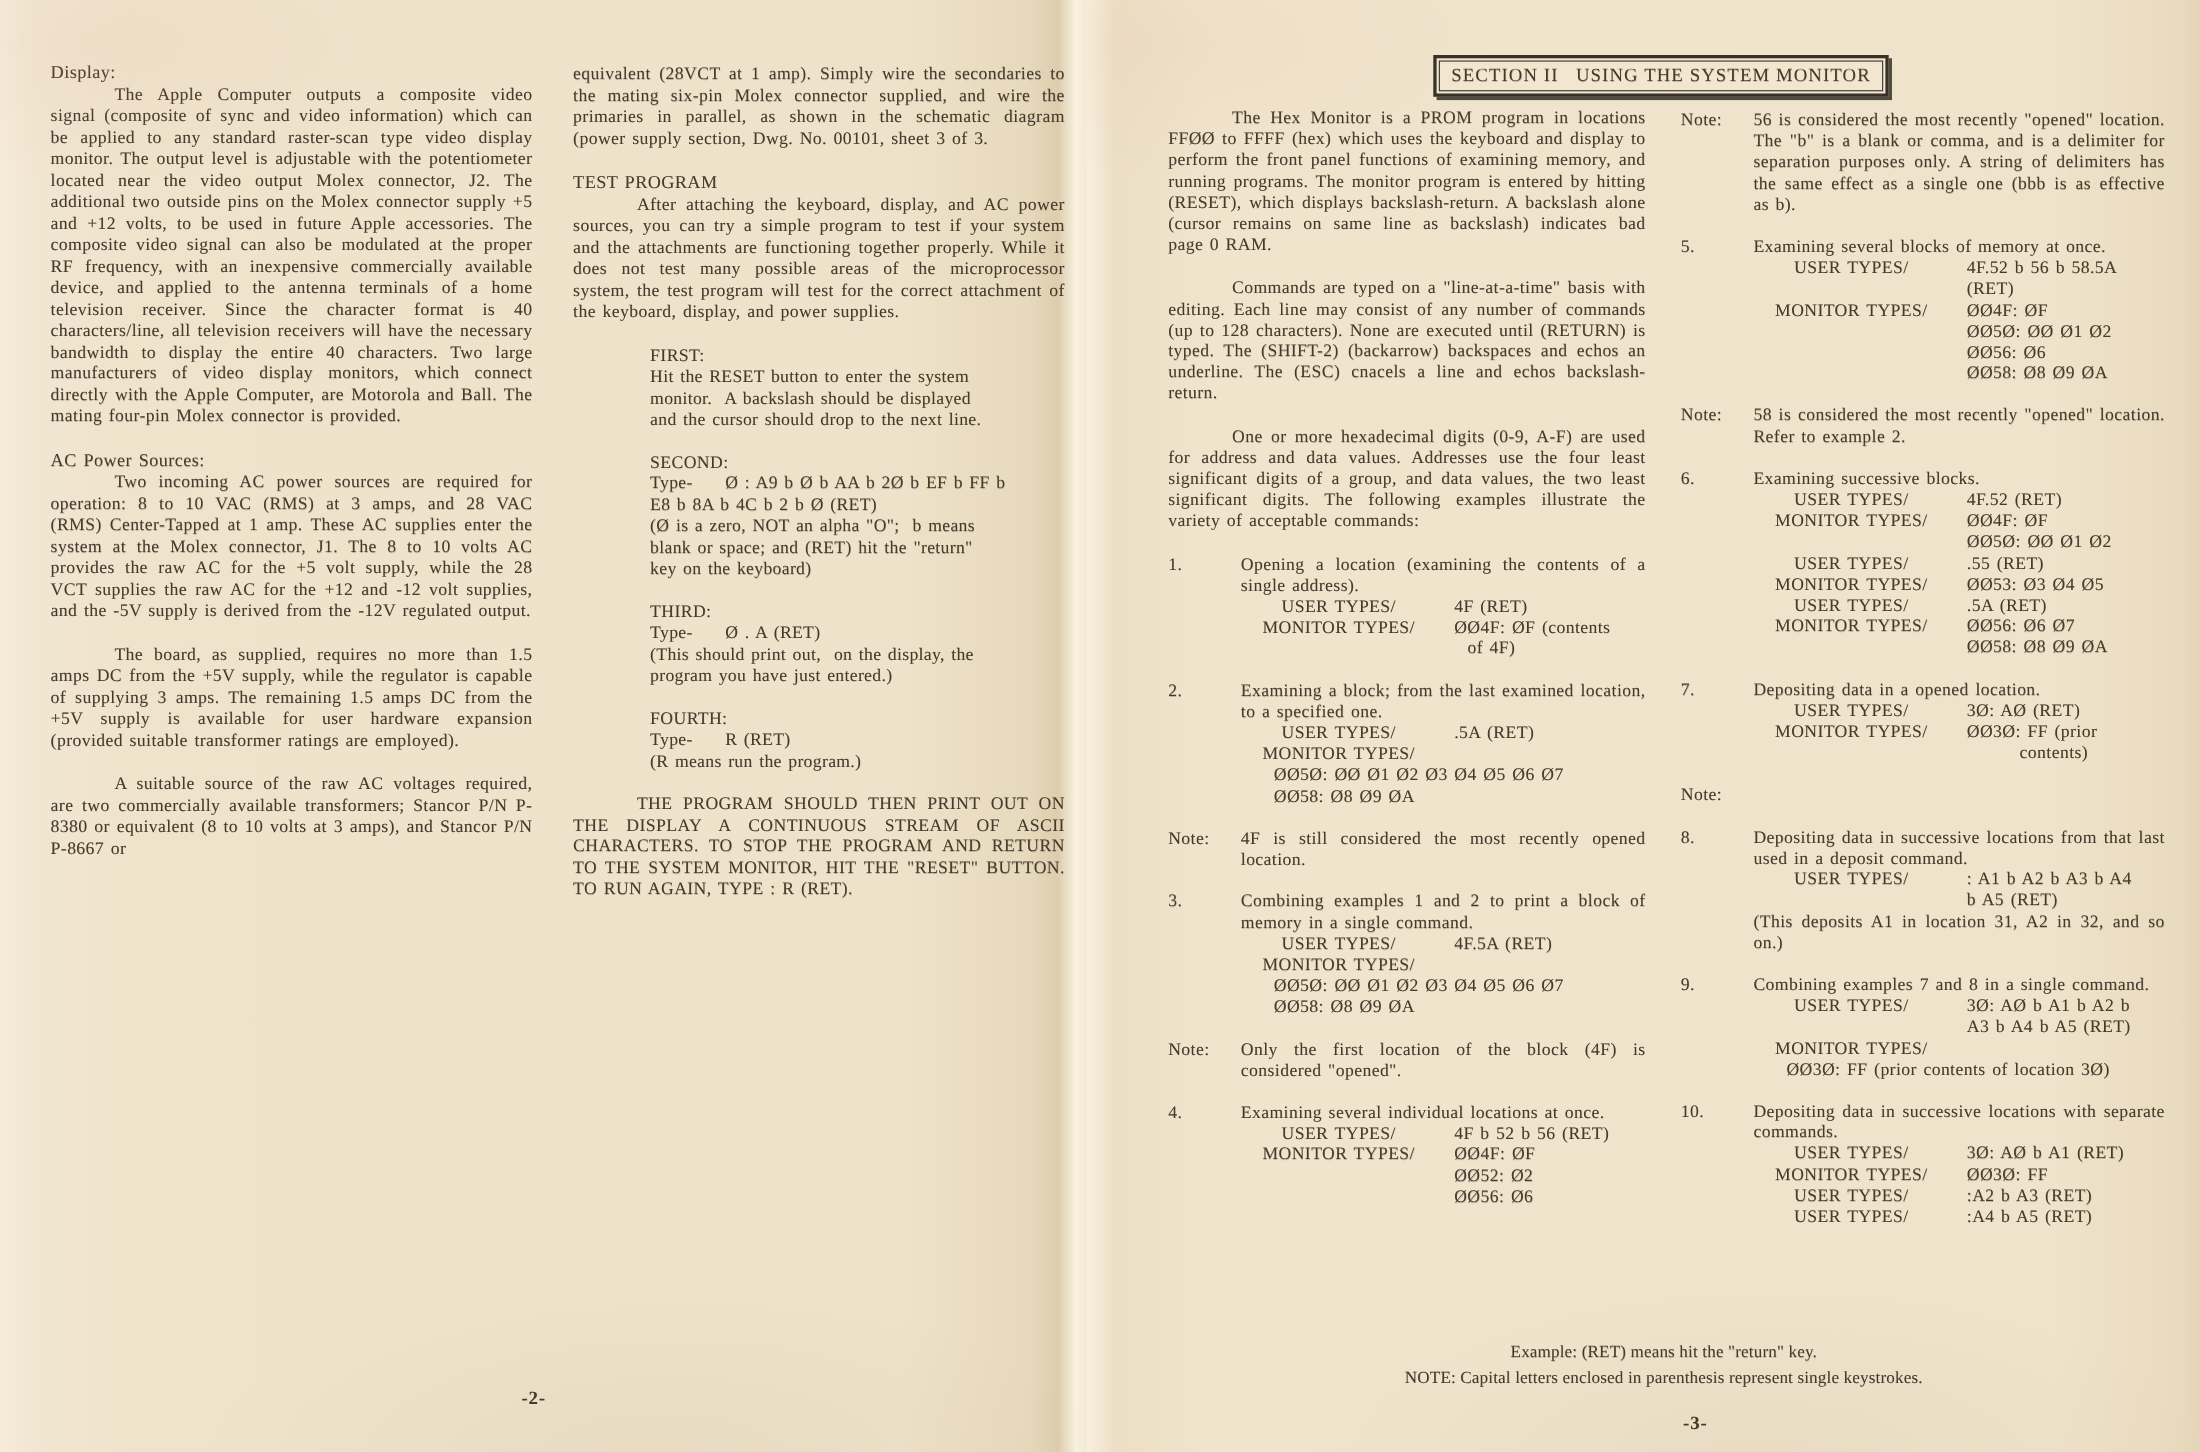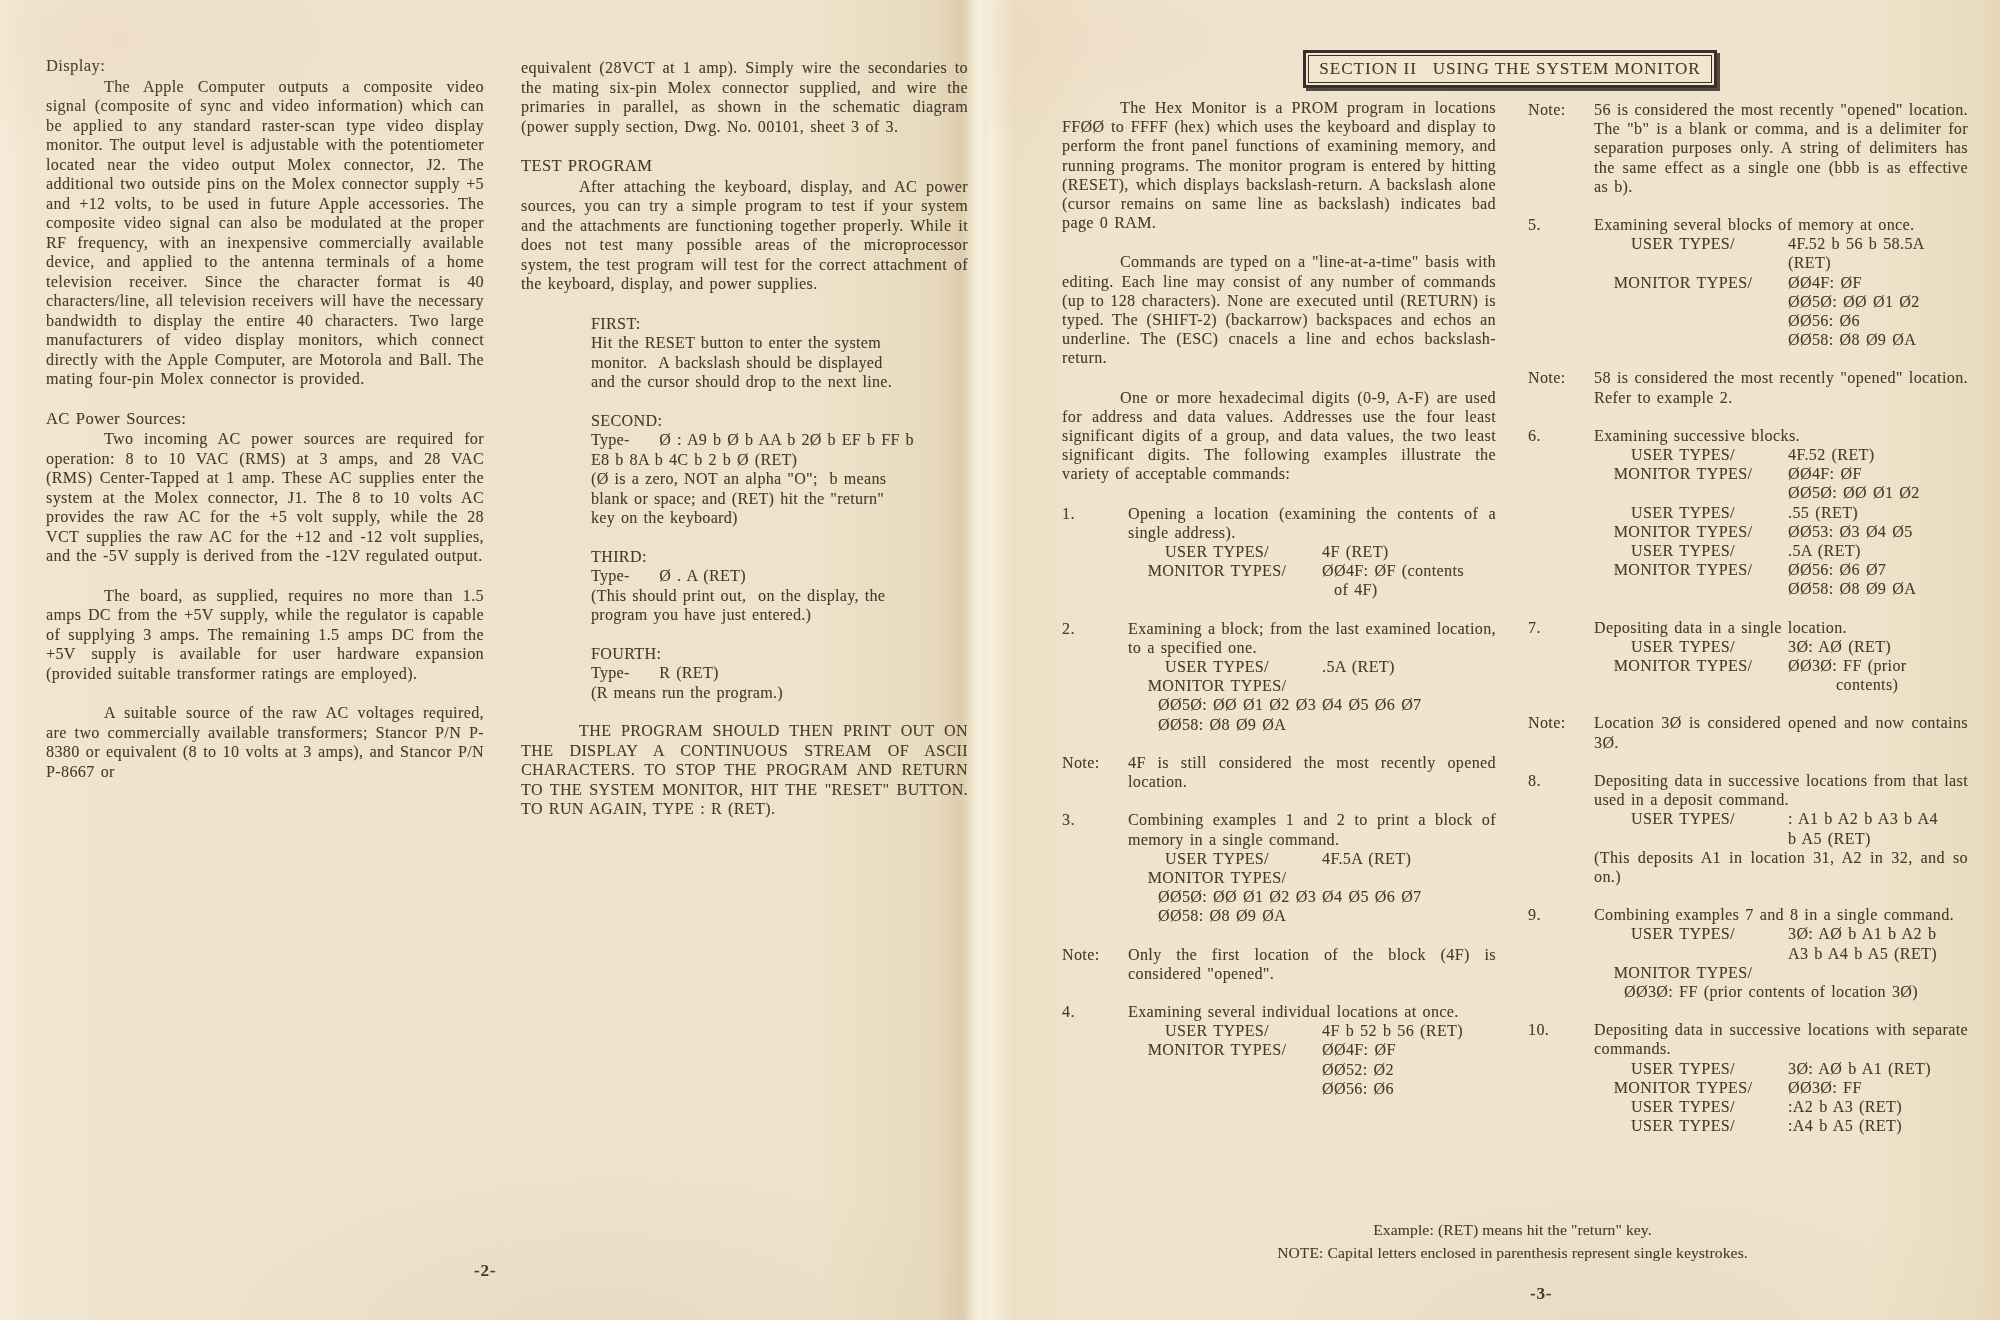--- a/index.html
+++ b/index.html
@@ -301,40 +301,37 @@
             </div>
             <div class="cmdrow">
               <span class="cl"></span>
               <span class="cv">ØØ58: Ø8 Ø9 ØA</span>
             </div>
           </div>
         </div>
         <div class="block example">
           <div class="num">7.</div>
           <div class="body">
-            <div class="itext">Depositing data in a single location.</div>
+            <div class="itext">Depositing data in a opened location.</div>
             <div class="cmdrow">
               <span class="cl">USER TYPES/</span>
               <span class="cv">3Ø: AØ (RET)</span>
             </div>
             <div class="cmdrow">
               <span class="cl">MONITOR TYPES/</span>
               <span class="cv">ØØ3Ø: FF (prior</span>
             </div>
             <div class="cmdrow">
               <span class="cl"></span>
               <span class="cv">        contents)</span>
             </div>
           </div>
         </div>
         <div class="block note">
           <div class="num">Note:</div>
-          <div class="body">
-            <div class="itext">Location 3Ø is considered opened and now contains 3Ø.</div>
-          </div>
         </div>
         <div class="block example">
           <div class="num">8.</div>
           <div class="body">
             <div class="itext">Depositing data in successive locations from that last used in a deposit command.</div>
             <div class="cmdrow">
               <span class="cl">USER TYPES/</span>
               <span class="cv">: A1 b A2 b A3 b A4</span>
             </div>
             <div class="cmdrow">

